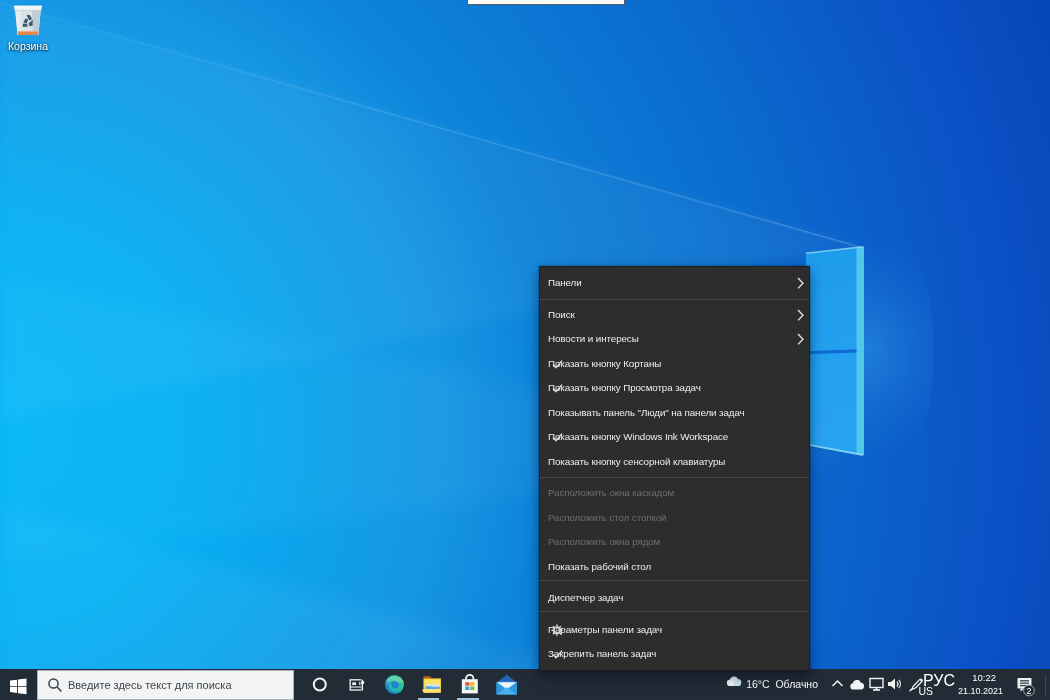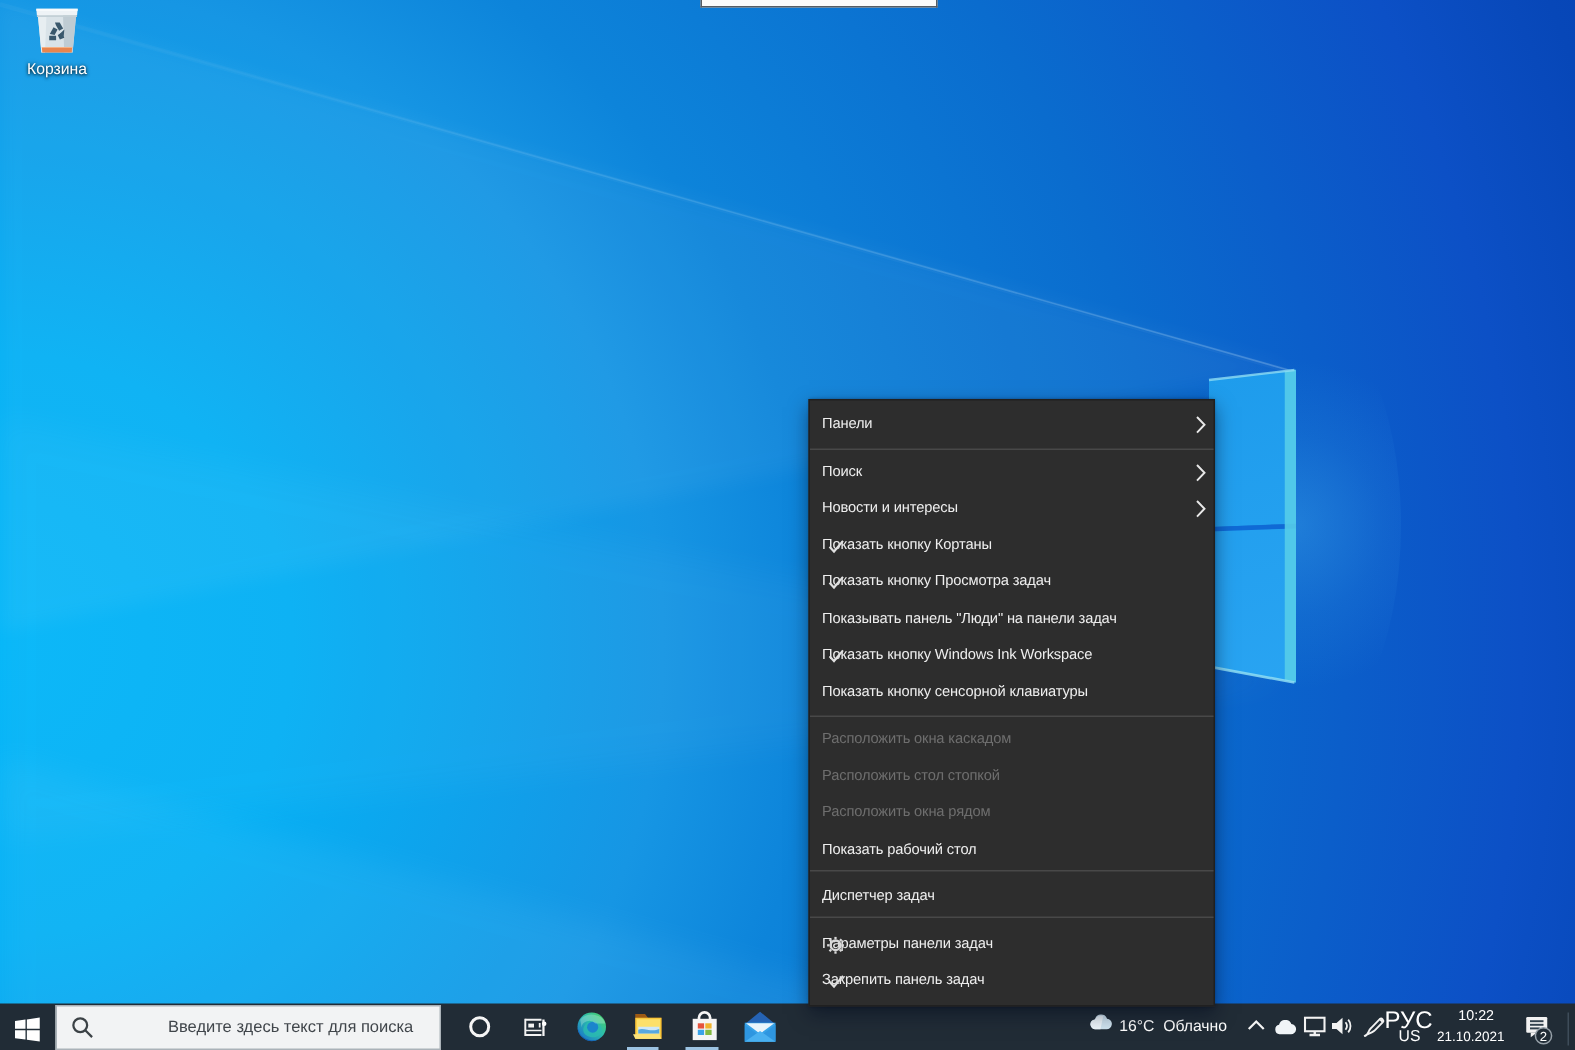--- a/index.html
+++ b/index.html
@@ -3,41 +3,41 @@
 <meta charset="utf-8">
 <style>
 html,body{margin:0;padding:0;}
 body{width:1050px;height:700px;overflow:hidden;position:relative;
   font-family:"Liberation Sans",sans-serif;}
 #wall{position:absolute;left:0;top:0;width:1050px;height:700px;}
 
 #sliver{position:absolute;left:467px;top:0;width:158px;height:5px;
   background:#fbfbfb;border:1.5px solid #565c63;border-top:none;box-sizing:border-box;}
 
-#bin{position:absolute;left:0px;top:4px;width:56px;text-align:center;margin-left:10px;}
+#bin{position:absolute;left:0px;top:4px;width:56px;text-align:center;}
 #bin svg{display:block;margin:0 auto;}
 #bin .lbl{margin-top:1px;font-size:10.5px;color:#fff;
   text-shadow:0 1px 2px rgba(0,0,0,.75),0 0 3px rgba(0,0,0,.5);}
 
 #menu{position:absolute;left:539px;top:266px;width:271px;height:405px;
   background:#2d2d2d;border:1px solid #202020;box-sizing:border-box;
   box-shadow:0 5px 12px rgba(0,10,30,.5),0 0 2px rgba(0,0,20,.35);z-index:30;
   padding-top:4px;color:#eeeeee;font-size:9.8px;letter-spacing:-0.1px;}
 #menu .it{height:24.5px;line-height:24.5px;position:relative;padding-left:8px;white-space:nowrap;}
 #menu .it.dis{color:#6e6e6e;}
 #menu .sep{height:1px;background:#484848;margin:3px 0 3px 0;}
 #menu .chk{position:absolute;left:11px;top:0;width:13px;height:24.5px;}
 #menu .arr{position:absolute;right:2px;top:0;width:13px;height:24.5px;}
 #menu .gear{position:absolute;left:10px;top:0;width:14px;height:24.5px;}
 
 #bar{position:absolute;left:0;top:669px;width:1050px;height:31px;background:#212c36;}
 #start{position:absolute;left:0;top:0;width:37px;height:31px;}
 #search{position:absolute;left:37px;top:1px;width:257px;height:30px;background:#f2f3f4;
   border:1px solid #aab2b8;box-sizing:border-box;}
-#search .txt{position:absolute;left:30px;top:8px;font-size:11px;color:#41464b;white-space:nowrap;margin-left:44px;}
+#search .txt{position:absolute;left:30px;top:8px;font-size:11px;color:#41464b;white-space:nowrap;}
 .tbic{position:absolute;top:0;height:31px;width:37px;}
 #tray{position:absolute;right:0;top:0;height:31px;}
 .trtxt{position:absolute;color:#fff;white-space:nowrap;}
 #undl1{position:absolute;left:418px;top:28.5px;width:21px;height:2.5px;background:#9cc3e2;}
 #undl2{position:absolute;left:457px;top:28.5px;width:22px;height:2.5px;background:#9cc3e2;}
 #sdline{position:absolute;left:1045px;top:6px;width:1px;height:22px;background:#3e4c59;}
 </style>
 </head>
 <body>
 <svg id="wall" viewBox="0 0 1050 700" preserveAspectRatio="none">
@@ -286,21 +286,21 @@
       <polygon points="1,5 4,5 8,1.5 8,12.5 4,9 1,9" fill="#f2f2f2"></polygon>
       <path d="M10,4.5 a4,4 0 0 1 0,5" fill="none" stroke="#f2f2f2" stroke-width="1.2"></path>
       <path d="M11.8,2.8 a6.5,6.5 0 0 1 0,8.4" fill="none" stroke="#f2f2f2" stroke-width="1.2"></path>
     </svg>
 
     <svg style="position:absolute;right:126px;top:8px" width="16" height="15" viewBox="0 0 16 15">
       <path d="M1.5,13.8 C4.5,13.2 3.6,10.4 6.2,8.2 L11.8,2.4 a1.5,1.5 0 0 1 2.1,2.1 L8.2,10.2 C5.8,12.4 4.6,11.4 1.5,13.8 Z" fill="none" stroke="#f2f2f2" stroke-width="1.25"></path>
       <path d="M12.2,2.6 l1.6,1.6" stroke="#f2f2f2" stroke-width="1.4"></path>
     </svg>
     <div class="trtxt" style="right:95px;top:2.5px;font-size:16px;">РУС</div>
-    <div class="trtxt" style="right:103px;top:16px;font-size:10.5px;">US</div>
+    <div class="trtxt" style="right:117px;top:16px;font-size:10.5px;">US</div>
     <div class="trtxt" style="right:54px;top:3px;font-size:9.5px;">10:22</div>
     <div class="trtxt" style="right:47px;top:17px;font-size:9px;">21.10.2021</div>
 
     <svg style="position:absolute;right:12px;top:7px" width="22" height="22" viewBox="0 0 22 22">
       <rect x="1.5" y="2" width="14" height="10.5" rx="0.8" fill="#f2f2f2"></rect>
       <path d="M4.5,12.5 L4.5,15.5 L8.5,12.5 Z" fill="#f2f2f2"></path>
       <line x1="4" y1="4.8" x2="13" y2="4.8" stroke="#33414d" stroke-width="1.3"></line>
       <line x1="4" y1="7.2" x2="13" y2="7.2" stroke="#33414d" stroke-width="1.3"></line>
       <line x1="4" y1="9.6" x2="10.5" y2="9.6" stroke="#33414d" stroke-width="1.3"></line>
       <circle cx="13" cy="14.5" r="5.4" fill="#212c36" stroke="#97a1a9" stroke-width="1"></circle>

